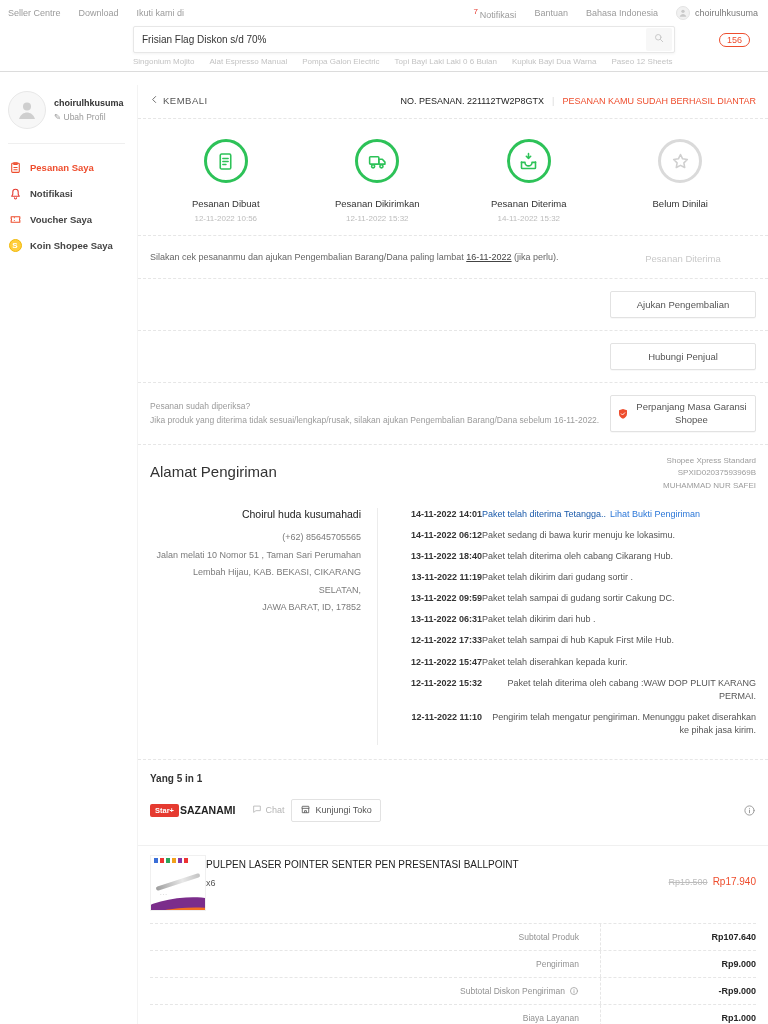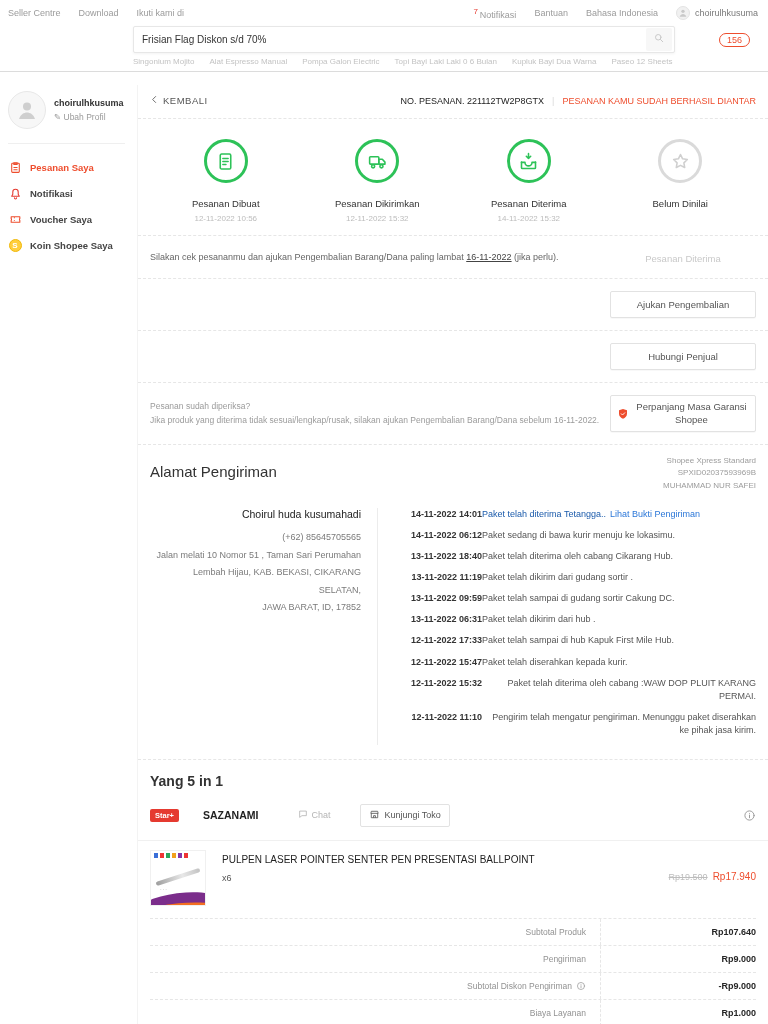--- a/index.html
+++ b/index.html
@@ -81,46 +81,46 @@
   .trk-col { flex:1; padding-left:14px; }
   .trk-row { display:flex; margin-bottom:8px; font-size:9px; line-height:1.45; }
   .trk-time { width:90px; flex-shrink:0; color:#333; font-weight:bold; }
   .trk-text { color:#555; }
   .trk-text.navy { color:#1b5bab; }
   .trk-link { color:#2b77d8; cursor:pointer; margin-left:4px; }
 
   
   .catatan { padding-top:9px; padding-bottom:6px; }
   .catatan-label { font-size:8.5px; color:#9b9b9b; }
-  .catatan-value { font-size:14px; font-weight:bold; color:#333; margin-top:4px; }
-  .store-row { display:flex; align-items:center; gap:24px; padding-top:9px; padding-bottom:13px; border-bottom:1px solid #f0f0f0; }
+  .catatan-value { font-size:10px; font-weight:bold; color:#333; margin-top:4px; }
+  .store-row { display:flex; align-items:center; gap:1px; padding-top:9px; padding-bottom:23px; border-bottom:1px solid #f0f0f0; }
   .store-badge { background:#e53a30; color:#fff; font-size:7.5px; font-weight:bold; padding:2px 5px; border-radius:2px; }
   .store-name { font-size:10.5px; font-weight:bold; color:#222; }
   .chat-link { display:flex; align-items:center; gap:3px; margin-left:16px; font-size:9px; color:#b5b5b5; cursor:pointer; }
   .visit-btn { display:flex; align-items:center; gap:4px; margin-left:6px; border:1px solid #e2e2e2; background:#fff; border-radius:2px; font-size:9px; color:#555; padding:4px 8px; cursor:pointer; font-family:"Liberation Sans", sans-serif; }
   .store-spacer { flex:1; }
   .info-icon { cursor:pointer; display:flex; }
 
-  .product-row { display:flex; gap:16px; padding-top:9px; padding-bottom:12px; }
+  .product-row { display:flex; gap:0; padding-top:9px; padding-bottom:12px; }
   .thumb { width:56px; height:56px; position:relative; background:#fff; border:1px solid #f0f0f0; overflow:hidden; flex-shrink:0; }
   .thumb .logos { position:absolute; top:2px; left:3px; display:flex; gap:2px; }
   .thumb .logos i { width:4px; height:5px; display:block; }
   .thumb .pen { position:absolute; top:24px; left:4px; width:46px; height:4px; background:linear-gradient(90deg,#9d9d9d,#e8e8e8 60%,#c2c2c2); transform:rotate(-18deg); border-radius:2px; }
   .thumb .dots { position:absolute; top:34px; left:9px; font-size:6px; color:#9a9a9a; letter-spacing:1px; }
   .thumb .wave-p { position:absolute; bottom:-10px; left:-10px; width:76px; height:22px; background:#7b2d8b; border-radius:60% 40% 0 0; transform:rotate(-4deg); }
   .thumb .wave-o { position:absolute; bottom:-12px; left:-6px; width:76px; height:14px; background:#f36f21; border-radius:55% 45% 0 0; transform:rotate(-3deg); }
   .prod-mid { flex:1; padding-top:4px; }
   .prod-title { font-size:10px; color:#222; }
   .prod-qty { font-size:9px; color:#555; margin-top:8px; }
   .prod-prices { padding-top:16px; white-space:nowrap; }
   .price-old { font-size:9px; color:#bdbdbd; text-decoration:line-through; margin-right:5px; }
   .price-new { font-size:10px; color:#ee4d2d; }
 
   
-  .tot-row { display:flex; align-items:flex-start; border-top:1px dashed #e6e6e6; }
+  .tot-row { display:flex; align-items:flex-start; border-top:1px dashed #e6e6e6;gap:7px; }
   .tot-row:last-child { border-bottom:1px dashed #e6e6e6; }
   .tot-label { flex:1; display:flex; align-items:center; justify-content:flex-end; gap:4px; font-size:8.5px; color:#929292; padding:8px 14px 8px 0; }
   .tot-value { width:156px; border-left:1px dashed #e6e6e6; text-align:right; font-size:9px; font-weight:bold; color:#262626; padding:8px 0; align-self:stretch; display:flex; align-items:center; justify-content:flex-end; }
   .icon-sm { display:inline-flex; }
 </style>
 </head>
 <body>
 
 <div class="page">
 

